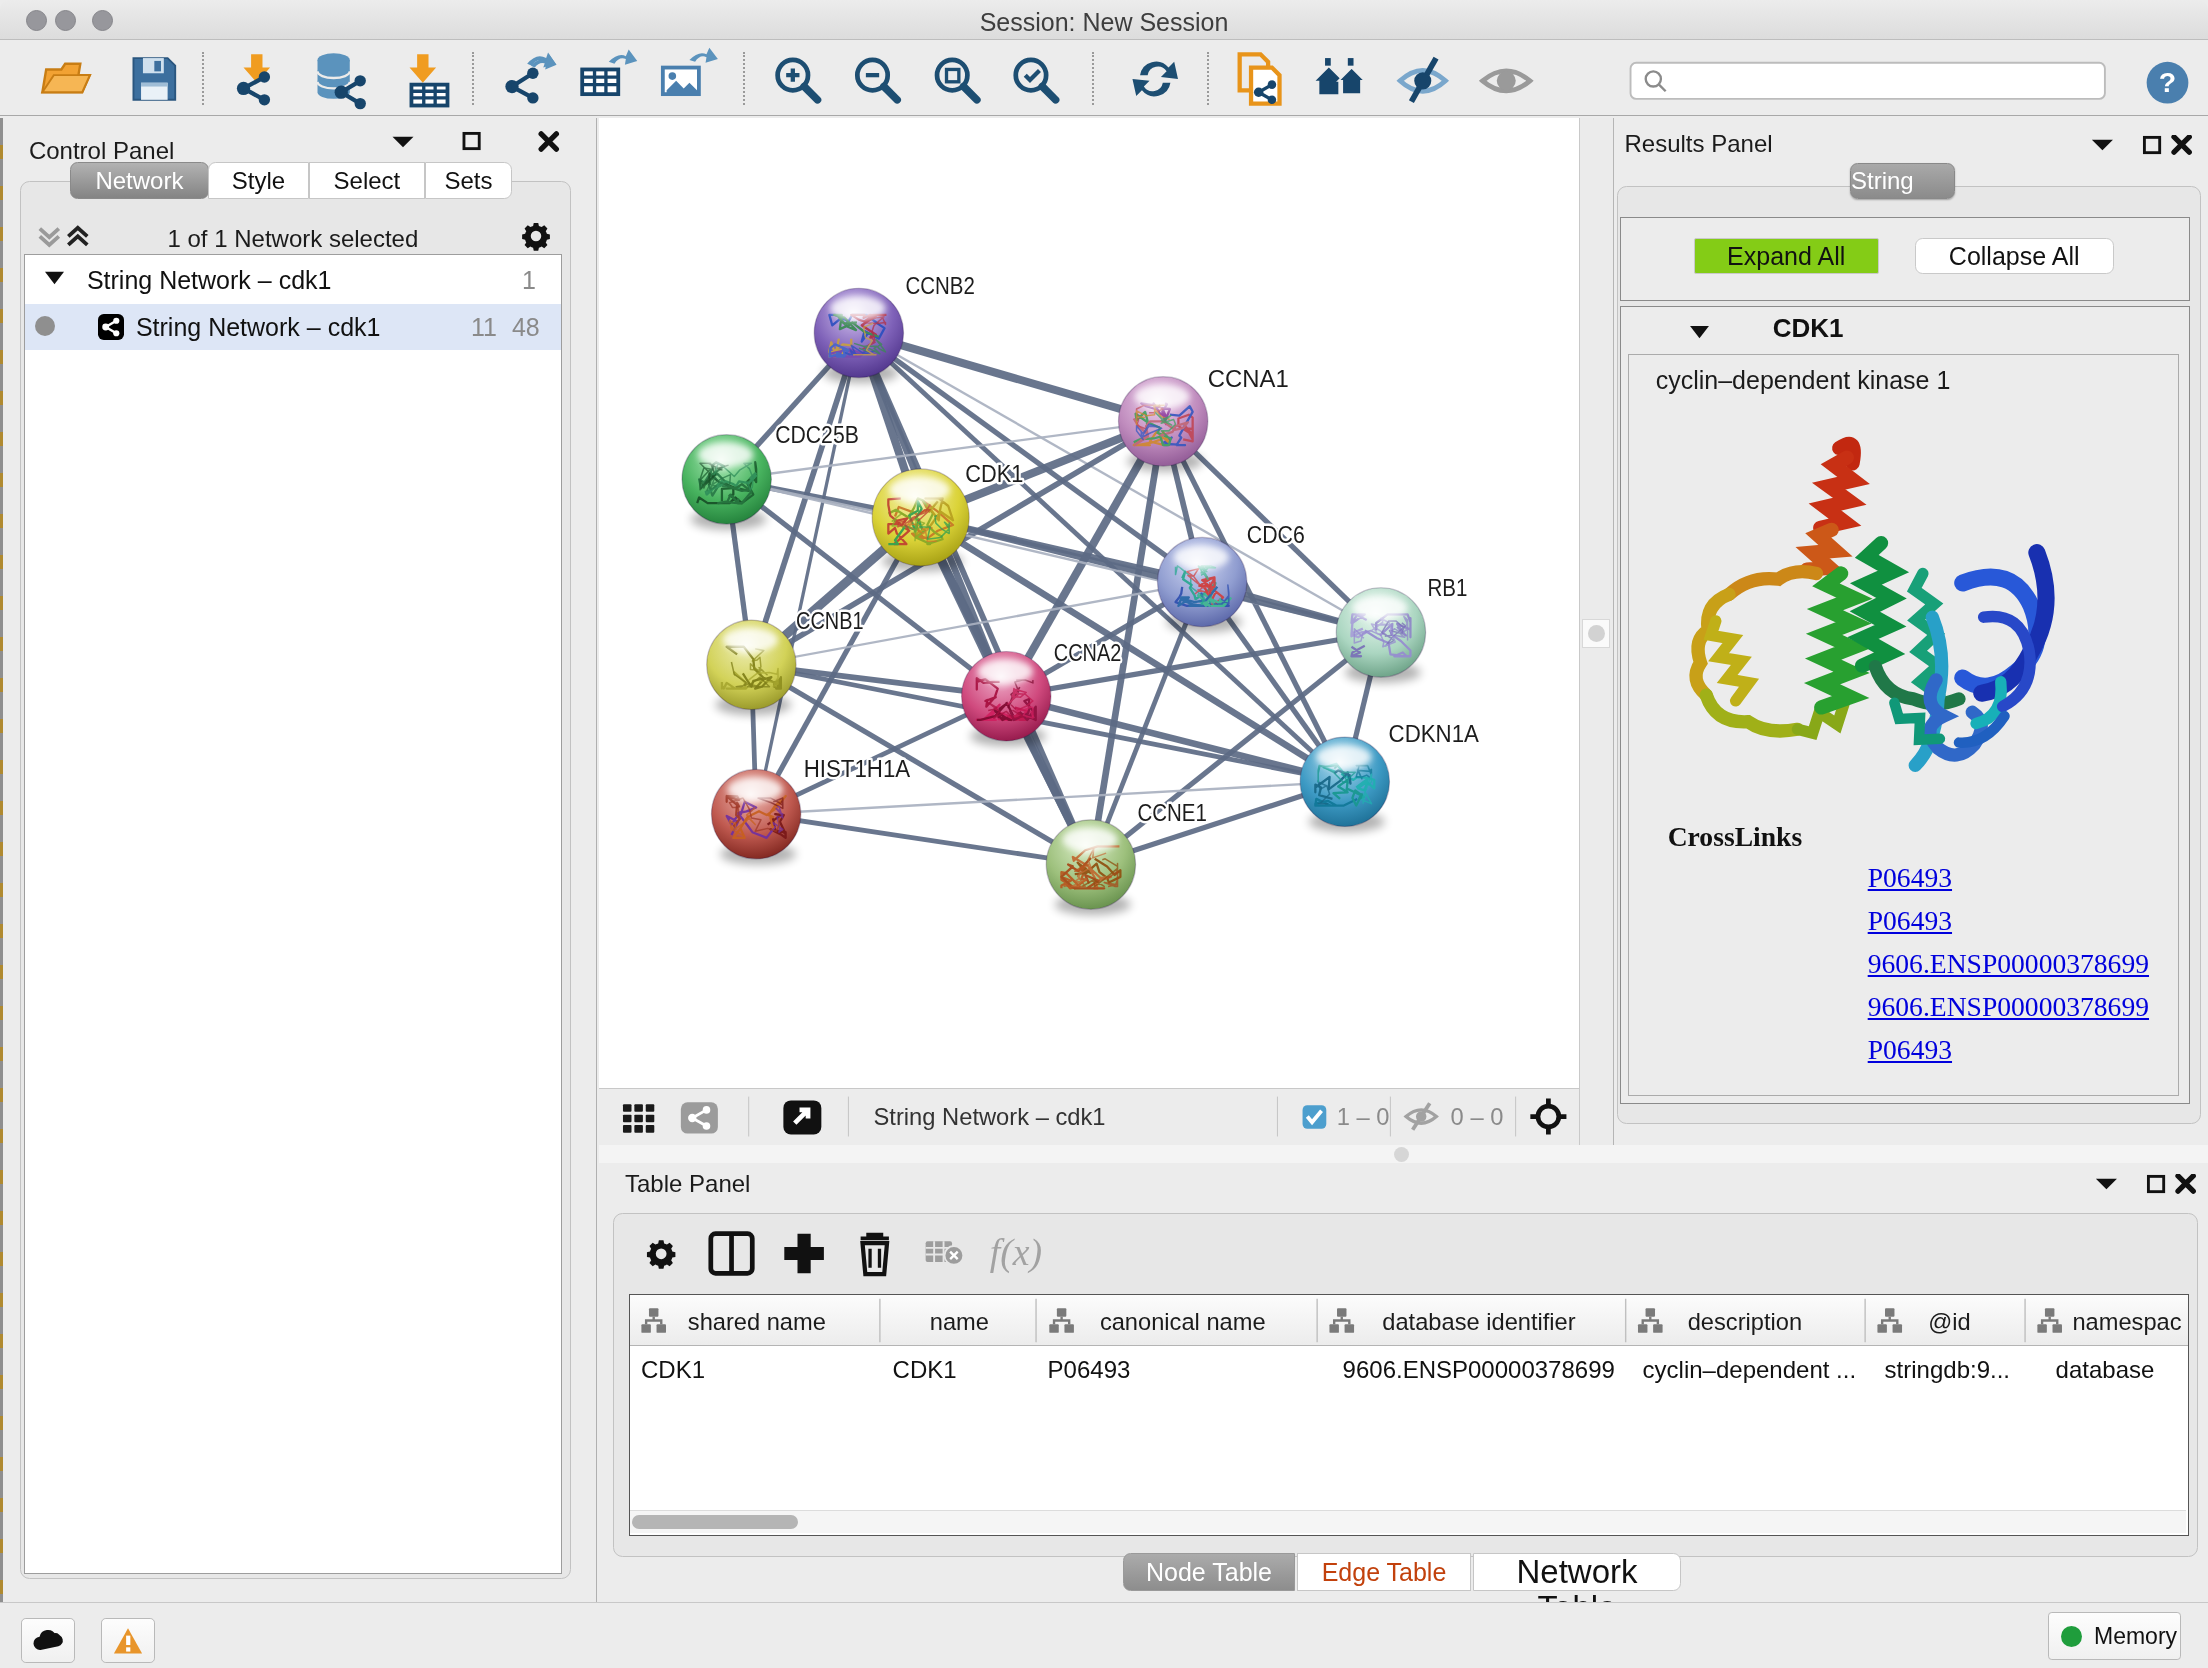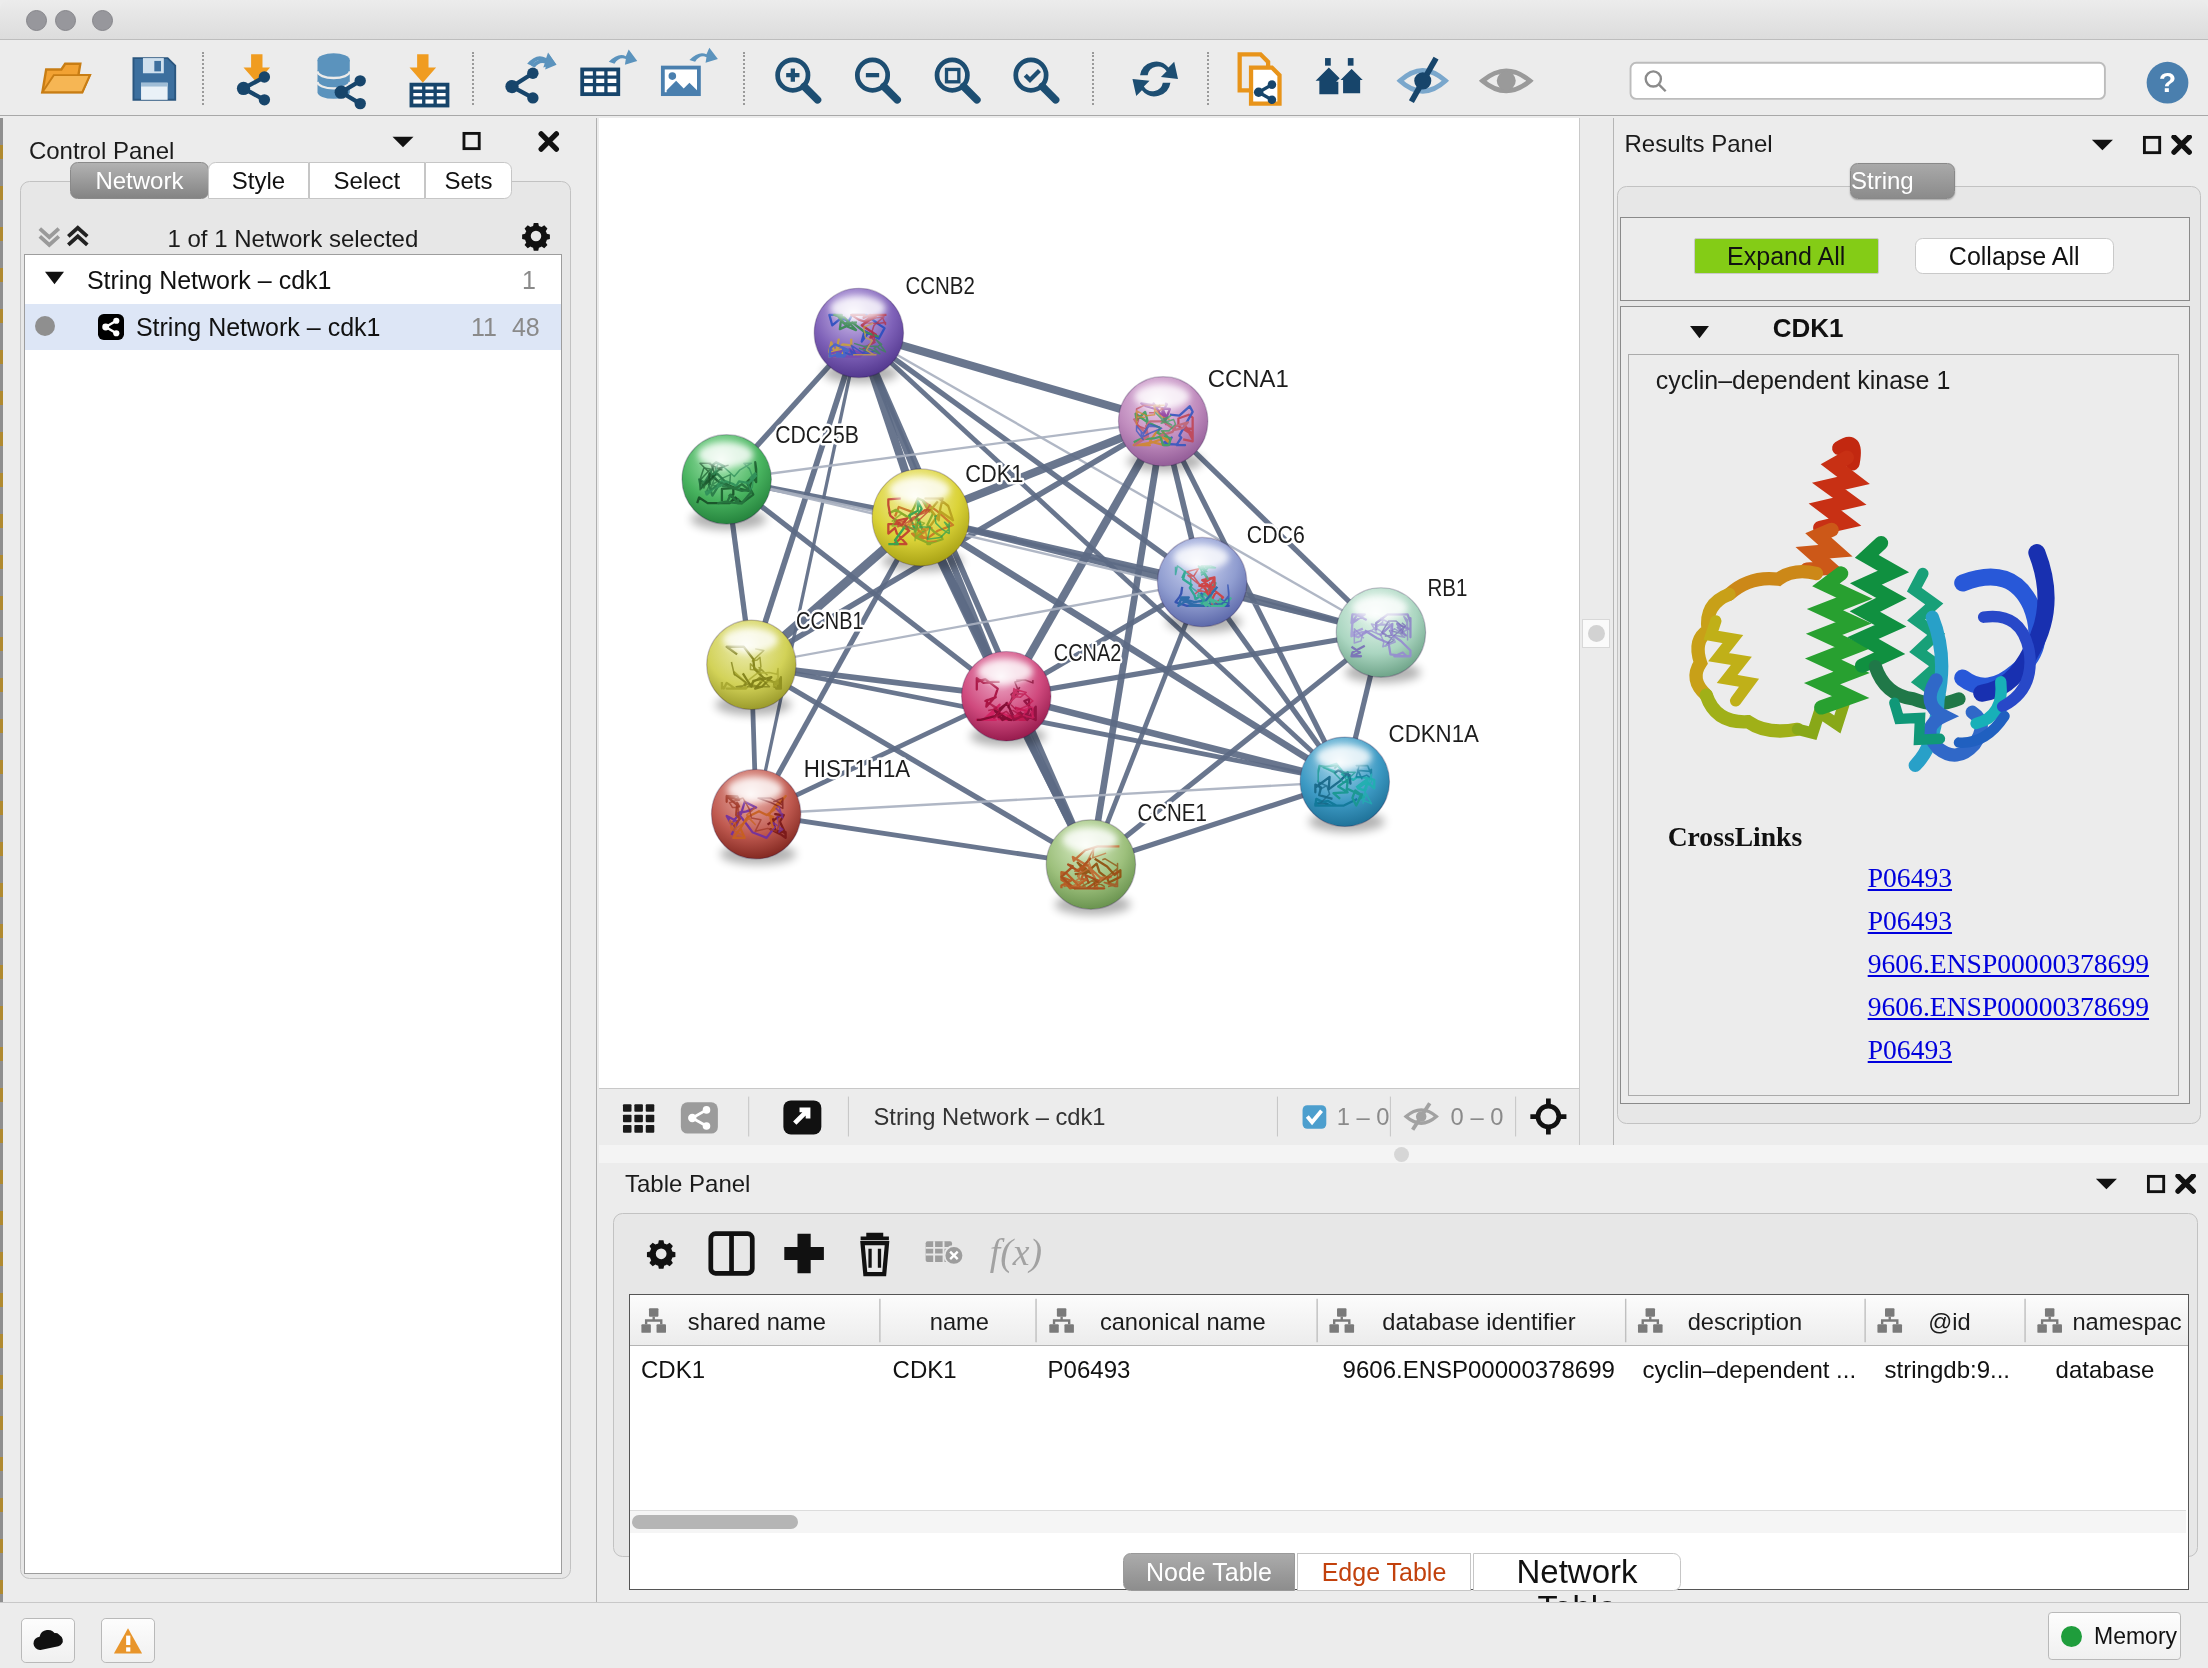--- a/index.html
+++ b/index.html
@@ -48,20 +48,21 @@
   #statusbar { left:0; top:1602px; width:2208px; height:67px; background:#ececec; border-top:1px solid #c8c8c8; }
   .statbtn { position:absolute; top:15px; width:54px; height:45px; background:linear-gradient(#fdfdfd,#f0f0f0);
     border:1px solid #b9b9b9; border-radius:4.8px; }
 </style>
 </head>
 <body>
 <div class="abs" id="titlebar">
   <div class="tl" style="left:26px;"></div>
   <div class="tl" style="left:55px;"></div>
   <div class="tl" style="left:92px;"></div>
+  <div id="wtitle">Session: New Session</div>
 </div>
 <div class="abs" id="toolbar">
   <svg class="abs" style="left:0;top:0;" width="2208" height="74" viewBox="0 0 2322 78">
 
     <g transform="translate(68,40)">
       <path d="M-26,14 L-22,-10 L-6,-10 L-2,-16 L14,-16 L12,-4 L24,-4 L16,14 Z" fill="#f2a233" stroke="#c87d14" stroke-width="2.5"></path>
       <path d="M-26,14 L-14,-4 L24,-4 L16,14 Z" fill="#f6b654" stroke="#c87d14" stroke-width="2"></path>
     </g>
 
     <g transform="translate(160,40)">
@@ -729,21 +730,21 @@
           <rect x="0" y="0" width="28" height="22" rx="2"></rect>
           <g stroke="#e7e7e7" stroke-width="2">
               <path d="M0,7 h28 M0,14 h28 M9,0 v22 M19,0 v22"></path>
             </g>
           <circle cx="30" cy="15" r="10" fill="#9d9d9d" stroke="#e7e7e7" stroke-width="2"></circle>
           <path d="M26,11 l8,8 M34,11 l-8,8" stroke="#fff" stroke-width="2.5"></path>
         </g>
         <text x="376" y="38" font-family="Liberation Serif" font-style="italic" font-size="40" fill="#a2a2a2">f(x)</text>
       </g>
     </svg>
-    <div class="abs" style="left:14.3px; top:80px; width:1560px; height:296px; border:1.9px solid #555; background:#fff;">
+    <div class="abs" style="left:14.3px; top:80px; width:1560px; height:242px; border:1.9px solid #555; background:#fff;">
       <div style="position:absolute; left:0; top:0; width:100%; height:51px; background:linear-gradient(#fcfcfc,#ececec); border-bottom:1px solid #b4b4b4;"></div>
       <svg class="abs" style="left:0; top:0;" width="1556" height="53" viewBox="0 0 1636 56">
         <g stroke="#c0c0c0" stroke-width="1.5">
             <path d="M260,4 v46 M425,4 v46 M722,4 v46 M1048,4 v46 M1301,4 v46 M1470,4 v46"></path>
           </g>
         <g fill="#7a7a7a">
           <g transform="translate(8,14)">
               <rect x="8" y="0" width="10" height="9" rx="1"></rect>
               <rect x="0" y="17" width="10" height="9" rx="1"></rect>
               <rect x="16" y="17" width="10" height="9" rx="1"></rect>

